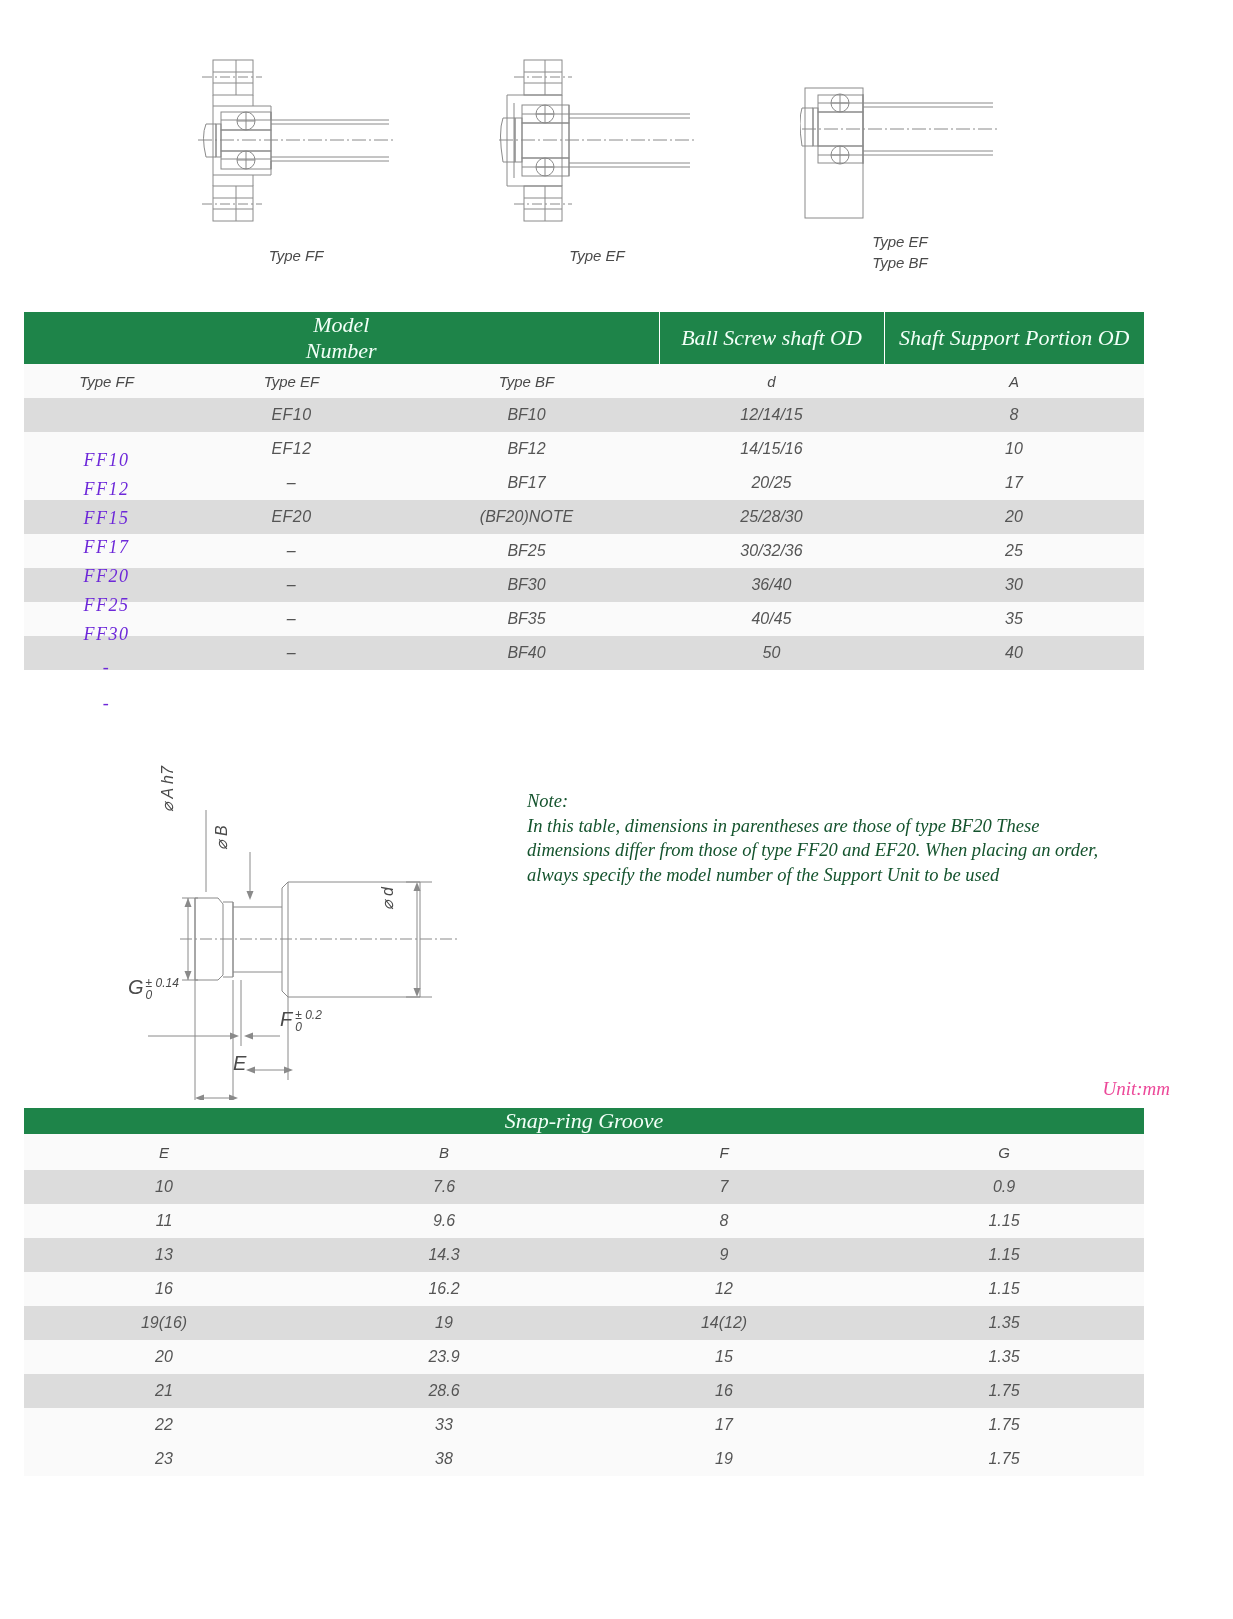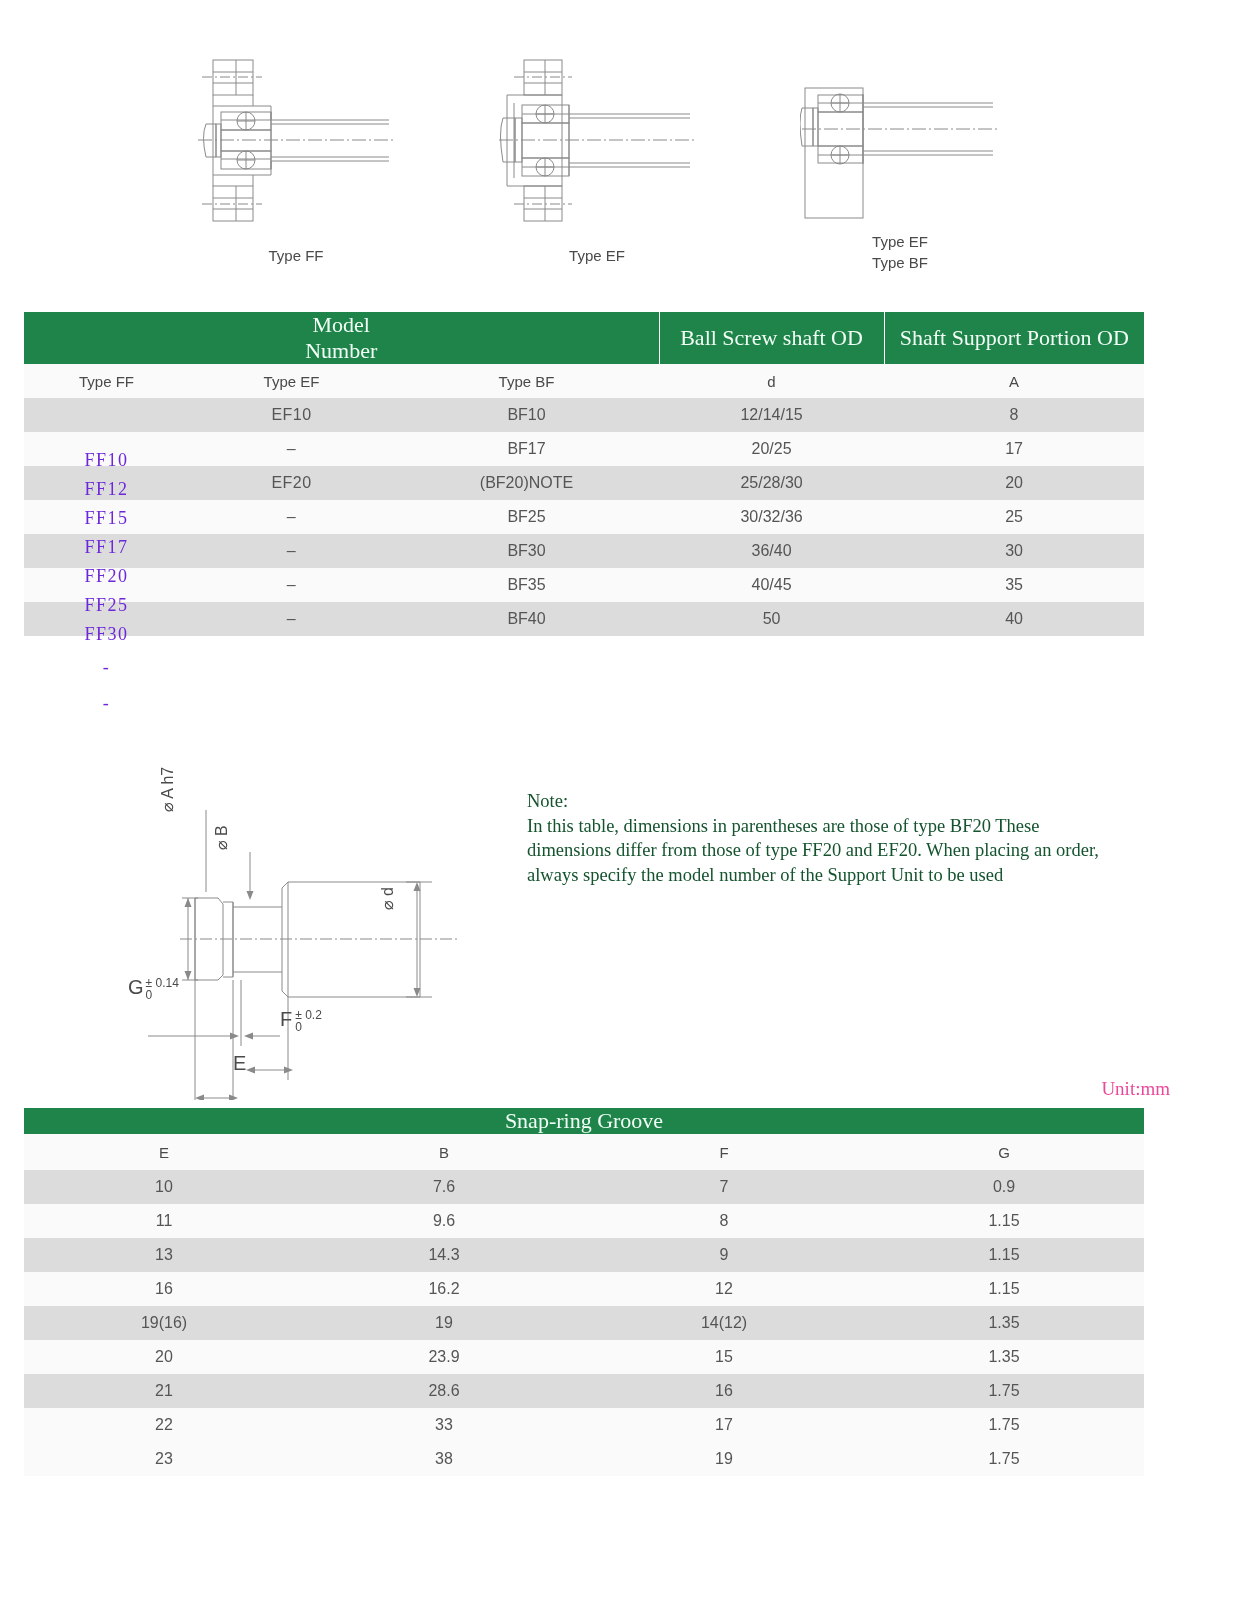--- a/index.html
+++ b/index.html
@@ -4,21 +4,21 @@
 <style>
   * { box-sizing: border-box; }
   html, body {
     margin: 0; padding: 0;
     background: #ffffff;
     width: 1233px; height: 1619px;
     font-family: "Liberation Sans", sans-serif;
     color: #4a4a4a;
     overflow: hidden;
   }
-  .page { position: relative; width: 1233px; height: 1619px; }
+  .page { position: relative; width: 1233px; height: 1619px; font-style: italic; }
 
   
   .drawings { position: absolute; top: 0; left: 0; width: 1233px; height: 300px; }
   .dwg { position: absolute; }
   .dwg-caption {
     text-align: center;
     font-family: "Liberation Sans", sans-serif;
     font-size: 15px;
     color: #4a4a4a;
     line-height: 21px;
@@ -299,20 +299,27 @@
       <tbody>
         <tr class="odd">
           <td class="cell ffcol"></td>
           <td class="cell efcol">EF10</td>
           <td class="cell">BF10</td>
           <td class="cell">12/14/15</td>
           <td class="cell">8</td>
         </tr>
         <tr class="even">
           <td class="cell ffcol"></td>
+          <td class="cell efcol">EF12</td>
+          <td class="cell">BF12</td>
+          <td class="cell">14/15/16</td>
+          <td class="cell">10</td>
+        </tr>
+        <tr class="even">
+          <td class="cell ffcol"></td>
           <td class="cell efcol">–</td>
           <td class="cell">BF17</td>
           <td class="cell">20/25</td>
           <td class="cell">17</td>
         </tr>
         <tr class="odd">
           <td class="cell ffcol"></td>
           <td class="cell efcol">EF20</td>
           <td class="cell" style="overflow:visible;">(BF20)NOTE</td>
           <td class="cell">25/28/30</td>

